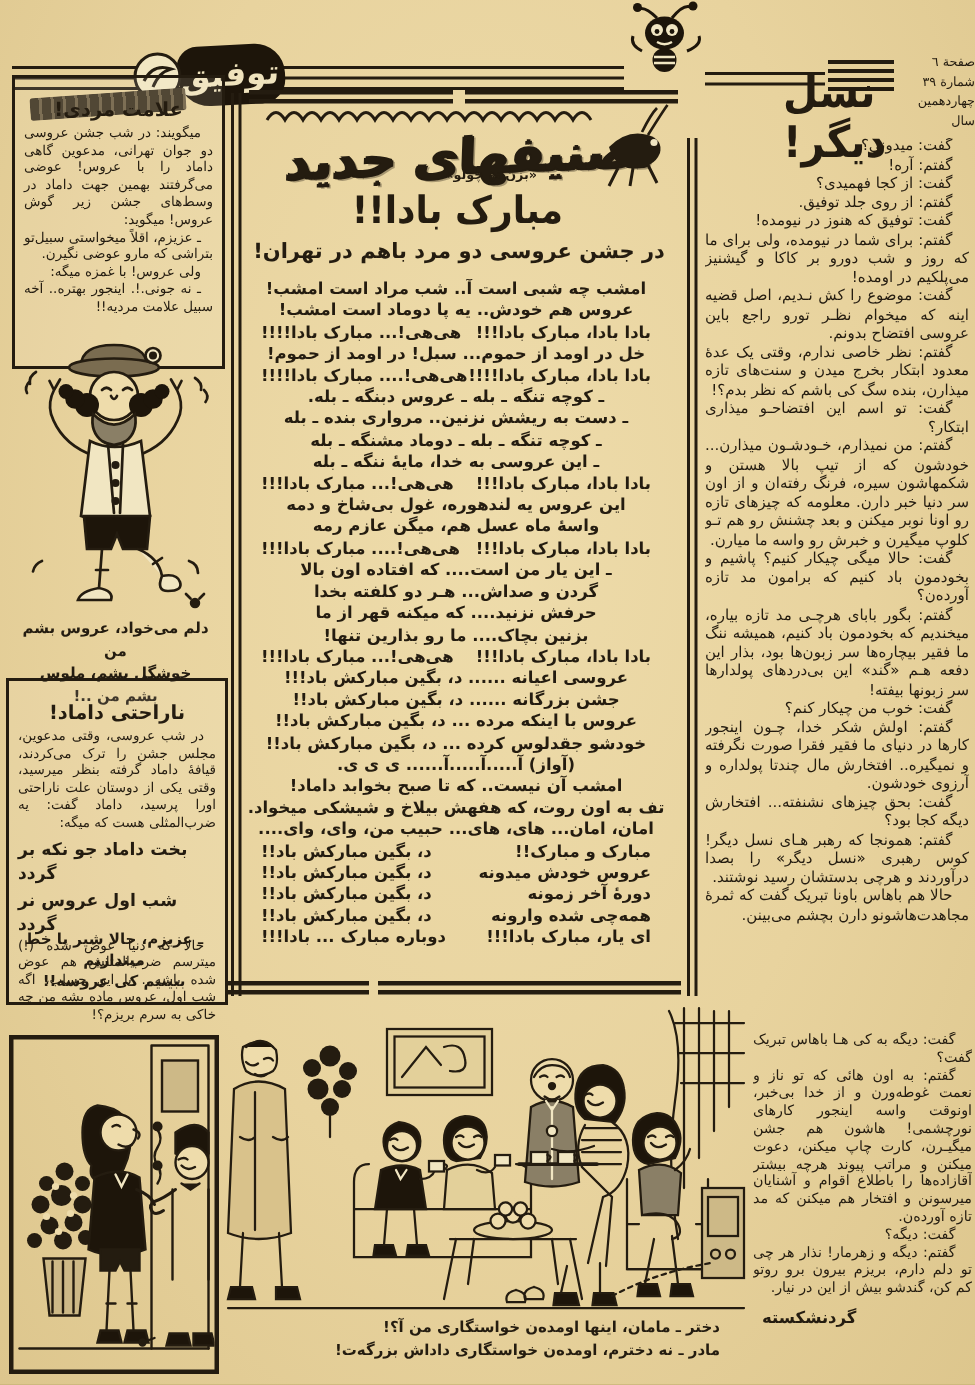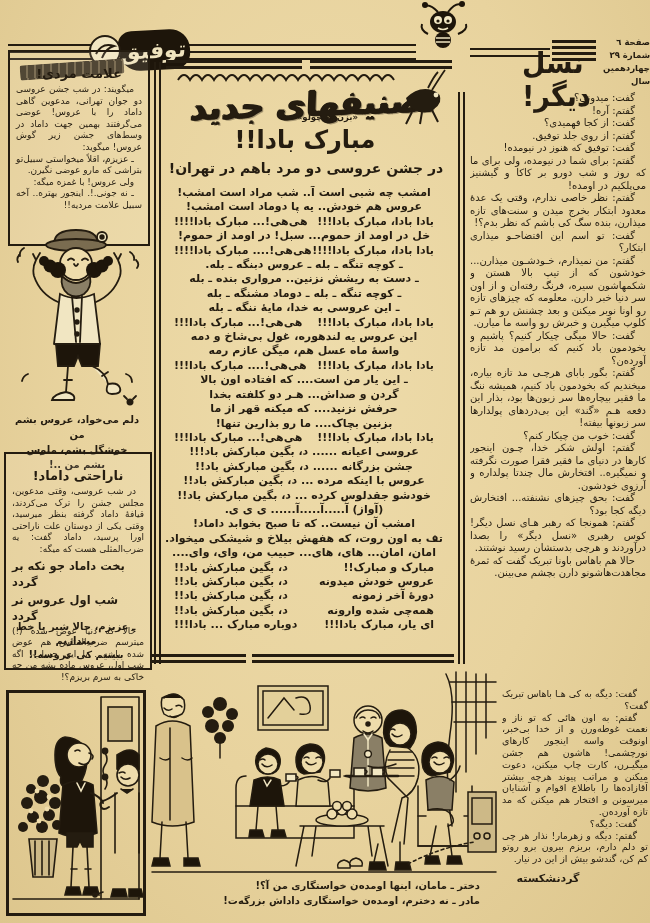--- a/index.html
+++ b/index.html
@@ -21,29 +21,29 @@
   .logo-blob span{color:#efe3bd;font-weight:bold;font-size:22px;transform:skewX(-6deg);}
   .logo-ribbon{
     position:absolute;left:20px;top:62px;width:104px;height:15px;background:#3a2f1d;
     transform:rotate(-4deg);border-radius:2px;
     background-image:repeating-linear-gradient(90deg,#3a2f1d 0 6px,#6b5d41 6px 8px);
   }
   .pageinfo-lines{
     position:absolute;left:552px;top:40px;width:44px;height:24px;
     background:repeating-linear-gradient(#241c10 0 3px,transparent 3px 6px);
   }
-  .pageinfo{position:absolute;left:598px;top:36px;width:52px;font-size:8.5px;font-weight:bold;line-height:13px;text-align:right;}
+  .pageinfo{position:absolute;left:598px;top:36px;width:52px;font-size:8.5px;font-weight:normal;line-height:13px;text-align:right;}
   
   .rc-title{position:absolute;left:522px;top:48px;width:122px;font-size:27px;font-weight:bold;text-align:left;transform:scaleY(1.08);}
   .rc-upper{position:absolute;left:470px;top:92px;width:176px;height:596px;overflow:hidden;
     font-size:10px;line-height:12.5px;text-align:justify;}
   .rc-lower{position:absolute;left:502px;top:688px;width:146px;height:180px;overflow:hidden;
     font-size:9.5px;line-height:11.8px;text-align:justify;}
   .rc-upper p,.rc-lower p{margin:0;text-indent:11px;}
-  .rc-sign{position:absolute;left:508px;top:872px;width:80px;font-size:11px;font-weight:bold;text-align:center;}
+  .rc-sign{position:absolute;left:508px;top:872px;width:80px;font-size:11px;font-weight:bold;text-align:left;}
   
   .masthead-wrap{position:absolute;left:168px;top:70px;width:290px;height:58px;}
   .masthead{
     font-size:33px;font-weight:bold;text-align:center;transform:rotate(-2deg) skewX(-4deg);
     text-shadow:1px 1px 0 #241c10,-1px 1px 0 #241c10,2px 2px 0 rgba(36,28,16,.35);
     letter-spacing:-1px;
   }
   .tune-note{position:absolute;left:238px;top:112px;width:120px;font-size:8.5px;font-weight:bold;}
   .headline{position:absolute;left:200px;top:126px;width:210px;font-size:24px;font-weight:bold;text-align:center;transform:scaleY(1.05);}
   .subhead{position:absolute;left:168px;top:160px;width:276px;font-size:14px;font-weight:bold;text-align:center;}
@@ -126,20 +126,21 @@
 
   <div class="rc-title">نسل دیگر!</div>
   <div class="rc-upper">
 
   <p>گفت: میدونی؟</p>
       <p>گفتم: آره!</p>
       <p>گفت: از کجا فهمیدی؟</p>
       <p>گفتم: از روی جلد توفیق.</p>
       <p>گفت: توفیق که هنوز در نیومده!</p>
       <p>گفتم: برای شما در نیومده، ولی برای ما که روز و شب دورو بر کاکا و گیشنیز می‌پلکیم در اومده!</p>
+      <p>گفت: موضوع را کش نـدیم، اصل قضیه اینه که میخوام نظـر تورو راجع باین عروسی افتضاح بدونم.</p>
       <p>گفتم: نظر خاصی ندارم، وقتی یک عدهٔ معدود ابتکار بخرج میدن و سنت‌های تازه میذارن، بنده سگ کی باشم که نظر بدم؟!</p>
       <p>گفت: تو اسم این افتضاحـو میذاری ابتکار؟</p>
       <p>گفتم: من نمیذارم، خـودشـون میذارن... خودشون که از تیپ بالا هستن و شکمهاشون سیره، فرنگ رفته‌ان و از اون سر دنیا خبر دارن. معلومه که چیزهای تازه رو اونا نوبر میکنن و بعد چشنش رو هم تـو کلوپ میگیرن و خبرش رو واسه ما میارن.</p>
       <p>گفت: حالا میگی چیکار کنیم؟ پاشیم و بخودمون باد کنیم که برامون مد تازه آورده‌ن؟</p>
       <p>گفتم: بگور بابای هرچـی مد تازه بیاره، میخندیم که بخودمون باد کنیم، همیشه ننگ ما فقیر بیچاره‌ها سر زبون‌ها بود، بذار این دفعه هـم «گند» این بی‌دردهای پولدارها سر زبونها بیفته!</p>
       <p>گفت: خوب من چیکار کنم؟</p>
       <p>گفتم: اولش شکر خدا، چـون اینجور کارها در دنیای ما فقیر فقرا صورت نگرفته و نمیگیره.. افتخارش مال چندتا پولداره و آرزوی خودشون.</p>
       <p>گفت: بحق چیزهای نشنفته... افتخارش دیگه کجا بود؟</p>
       <p>گفتم: همونجا که رهبر هـای نسل دیگر! کوس رهبری «نسل دیگر» را بصدا درآوردند و هرچی بدستشان رسید نوشتند.</p>
       <p>حالا هم باهاس باونا تبریک گفت که ثمرهٔ مجاهدت‌هاشونو دارن بچشم می‌بینن.</p>

